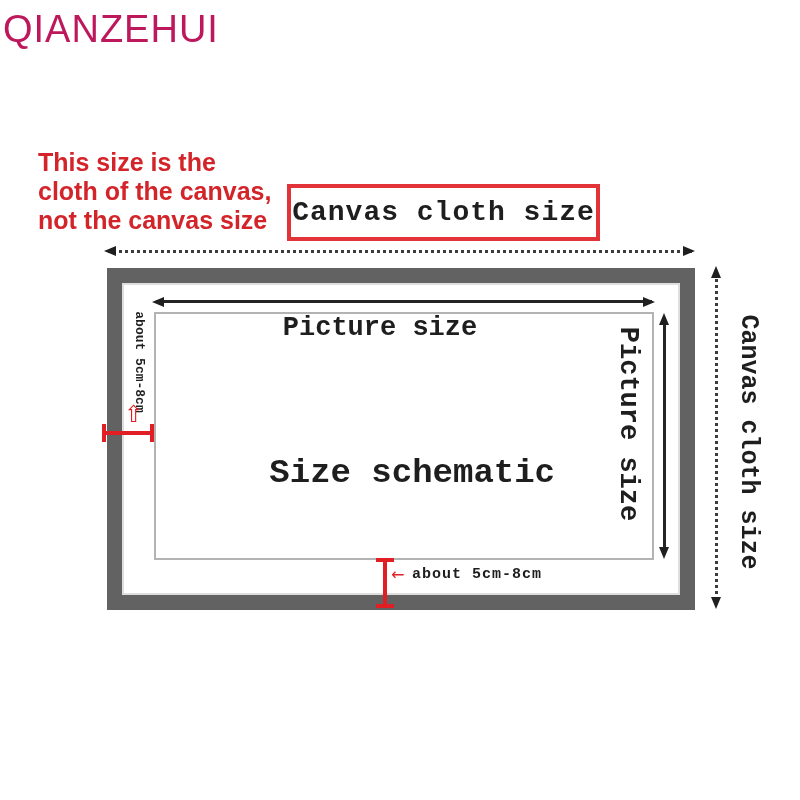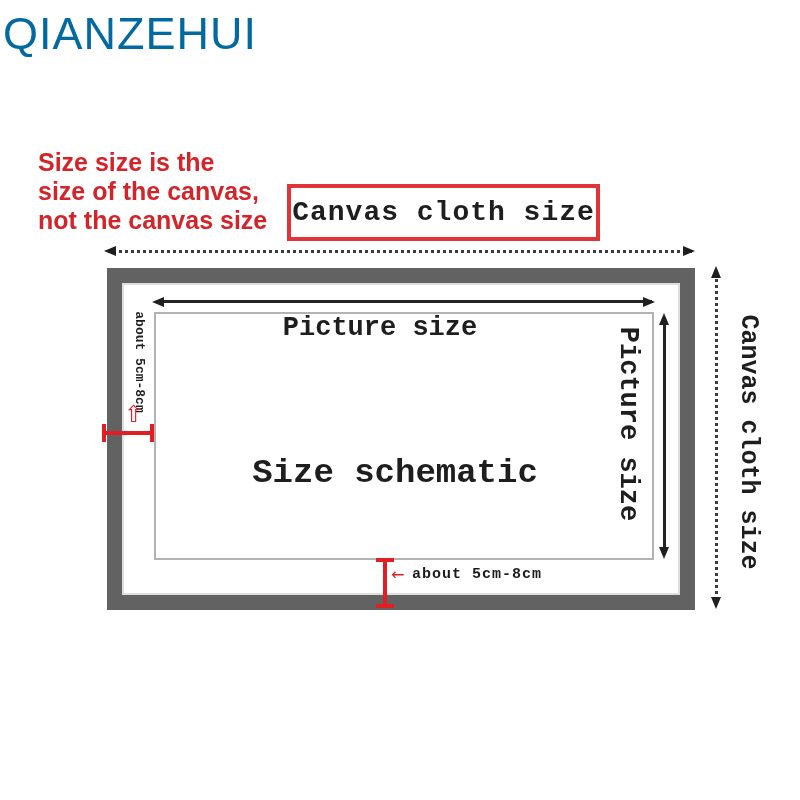--- a/index.html
+++ b/index.html
@@ -5,21 +5,21 @@
   html,body{margin:0;padding:0;background:#fff;}
   .stage{
     position:relative;width:800px;height:800px;background:#ffffff;overflow:hidden;
     font-family:"Liberation Sans",sans-serif;
   }
   .mono{font-family:"Liberation Mono","DejaVu Sans Mono",monospace;font-weight:700;color:#1e1e1e;}
   .abs{position:absolute;}
 
   .brand{
     position:absolute;left:3px;top:8px;
-    font-size:45px;font-weight:500;color:#0369a1;letter-spacing:1px;
+    font-size:38px;font-weight:500;color:#be185d;letter-spacing:1px;
   }
   .warning{
     position:absolute;left:38px;top:148px;
     color:#d3242a;font-size:25px;font-weight:700;line-height:29px;
   }
   .canvas-label-box{
     position:absolute;left:287px;top:184px;width:313px;height:57px;
     border:4px solid #e23438;box-sizing:border-box;background:#fff;
     display:flex;align-items:center;justify-content:center;
   }
@@ -42,21 +42,21 @@
     position:absolute;left:107px;top:268px;width:588px;height:342px;box-sizing:border-box;
     border:15px solid #626262;background:#ffffff;
     box-shadow:inset 0 0 0 2px #dedede;
   }
   .inner-rect{
     position:absolute;left:154px;top:312px;width:500px;height:248px;box-sizing:border-box;
     border:2px solid #b3b3b3;background:transparent;
   }
 
   .pic-size-h{position:absolute;left:262px;top:313px;width:236px;text-align:center;font-size:27px;}
-  .size-schematic{position:absolute;left:235px;top:454px;width:320px;text-align:center;font-size:34px;}
+  .size-schematic{position:absolute;left:235px;top:454px;width:320px;text-align:right;font-size:34px;}
 
   .vtext{position:absolute;text-align:center;white-space:nowrap;}
   .pic-size-v{left:519px;top:410px;width:220px;height:28px;font-size:27px;transform:rotate(90deg);}
   .canvas-cloth-v{left:619px;top:428px;width:260px;height:28px;font-size:25px;transform:rotate(90deg);}
   .about-left{left:79px;top:354px;width:120px;height:16px;font-size:13px;transform:rotate(90deg);}
 
   
   .red{background:#e01e24;}
   .red-hline{position:absolute;left:104px;top:431px;width:50px;height:4px;}
   .red-capL{position:absolute;left:102px;top:424px;width:4px;height:18px;}
@@ -69,22 +69,22 @@
   .about-bottom{position:absolute;left:412px;top:566px;font-size:15px;letter-spacing:1px;}
 </style>
 </head>
 <body>
 
 <div class="stage">
 
   <div class="brand">QIANZEHUI</div>
 
   <div class="warning">
-    <div>Size size is the</div>
-    <div>size of the canvas,</div>
+    <div>This size is the</div>
+    <div>cloth of the canvas,</div>
     <div>not the canvas size</div>
   </div>
 
   <div class="canvas-label-box">
     <span class="mono">Canvas cloth size</span>
   </div>
 
   <div class="h-dotted"></div>
   <div class="ah ah-left abs" style="left:104px;top:246px;"></div>
   <div class="ah ah-right abs" style="left:683px;top:246px;"></div>

